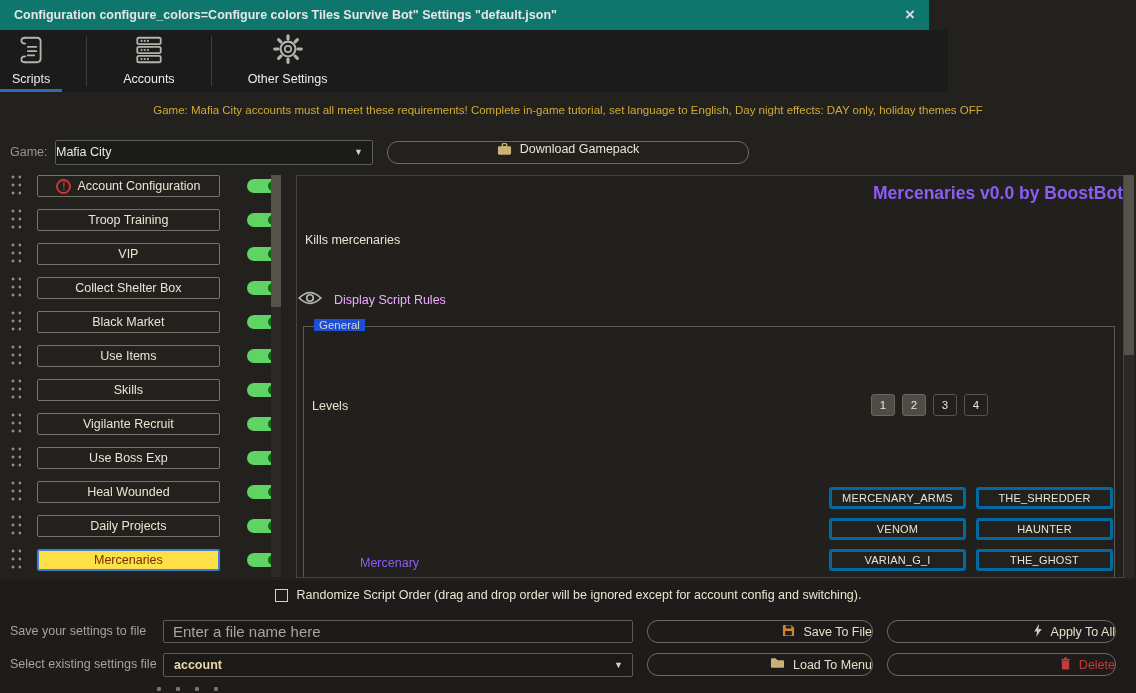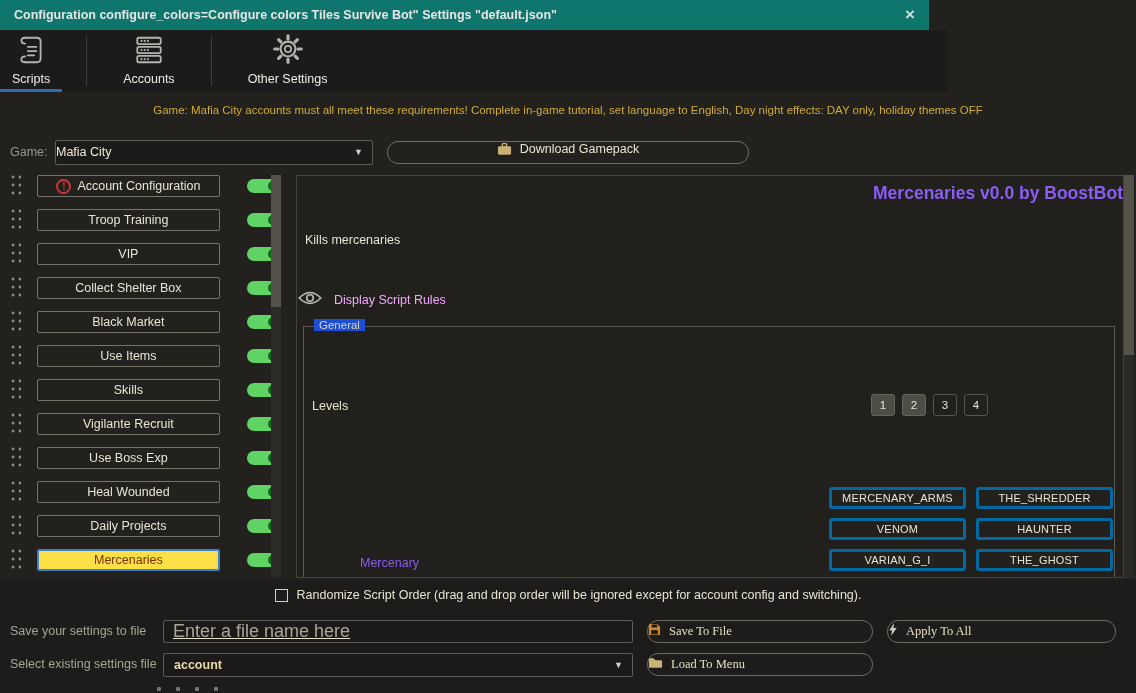--- a/index.html
+++ b/index.html
@@ -99,32 +99,32 @@
   .rand-row { position:absolute; top:8px; left:0; width:1136px; display:flex;
               justify-content:center; align-items:center; gap:9px; color:#e9e4d2;
               font-size:12.5px; }
   .checkbox { width:13px; height:13px; border:1.5px solid #d4d1c5; background:transparent; }
   .f-label { position:absolute; left:10px; color:#a8a49a; font-size:12.5px; }
   .row1 { top:40px; } .row2 { top:73px; }
   .f-row { position:absolute; left:0; width:996px; height:25px; }
   .f-row .f-label { top:4px; }
   .file-input { position:absolute; left:163px; top:0; width:470px; height:23px;
                 background:#1b1a18; border:1px solid #5e5d55; border-radius:2px;
-                color:#e9e4d2; font-size:18px; padding-left:9px; outline:none;
-                font-family:"Liberation Sans", sans-serif;text-decoration:underline; }
+                color:#e9e4d2; font-size:15px; padding-left:9px; outline:none;
+                font-family:"Liberation Sans", sans-serif; }
   .file-input::placeholder { color:#a9a599; }
   .file-select { position:absolute; left:163px; top:0; width:470px; height:24px;
                  background:#1b1a18; border:1px solid #5e5d55; border-radius:2px;
                  color:#e8d9a8; font-weight:bold; font-size:12.5px; line-height:22px;
                  padding-left:10px; }
   .file-select .caret { position:absolute; right:9px; top:0; font-size:9px;
                  color:#d6d2c6; line-height:22px; font-weight:normal; }
   .f-btn { position:absolute; top:0; height:23px; border:1px solid #6b6b60;
            border-radius:11px; display:flex; gap:8px; align-items:center;
-           justify-content:flex-start; color:#e5dfc9; font-size:12.5px;font-family:Liberation Serif, serif; }
+           justify-content:flex-end; color:#e5dfc9; font-size:12.5px; }
   .b1 { left:647px; width:226px; } .b2 { left:887px; width:229px; }
   .f-btn.danger { color:#c43b3b; }
   .clipped-marks { position:absolute; left:156px; top:106px; width:76px; height:6px;
                    overflow:hidden;
                    background-image:radial-gradient(circle at 3px 3px,#a7a398 2px,transparent 2.4px);
                    background-size:19px 10px; opacity:.65; }
 </style>
 </head>
 <body>
 
@@ -385,18 +385,30 @@
         <span class="caret">▼</span>
       </div>
       <div class="f-btn b1">
         <span>
           <svg width="15" height="12" viewBox="0 0 16 12">
             <path fill="#c9b277" d="M1 2 Q1 1 2 1 H6 L8 3 H14 Q15 3 15 4 V10 Q15 11 14 11 H2 Q1 11 1 10 Z"></path>
           </svg>
         </span>
         <span>Load To Menu</span>
       </div>
+      <div class="f-btn b2 danger">
+        <span>
+          <svg width="11" height="13" viewBox="0 0 12 14">
+              <g fill="#c43b3b">
+            <rect x="2" y="4" width="8" height="9.5" rx="1"></rect>
+            <rect x="1" y="2" width="10" height="1.6" rx="0.8"></rect>
+            <rect x="4" y="0.4" width="4" height="1.6" rx="0.8"></rect>
+          </g>
+            </svg>
+        </span>
+        <span>Delete</span>
+      </div>
     </div>
 
     <div class="clipped-marks"></div>
   </div>
 
 </div>
 
 </body></html>

